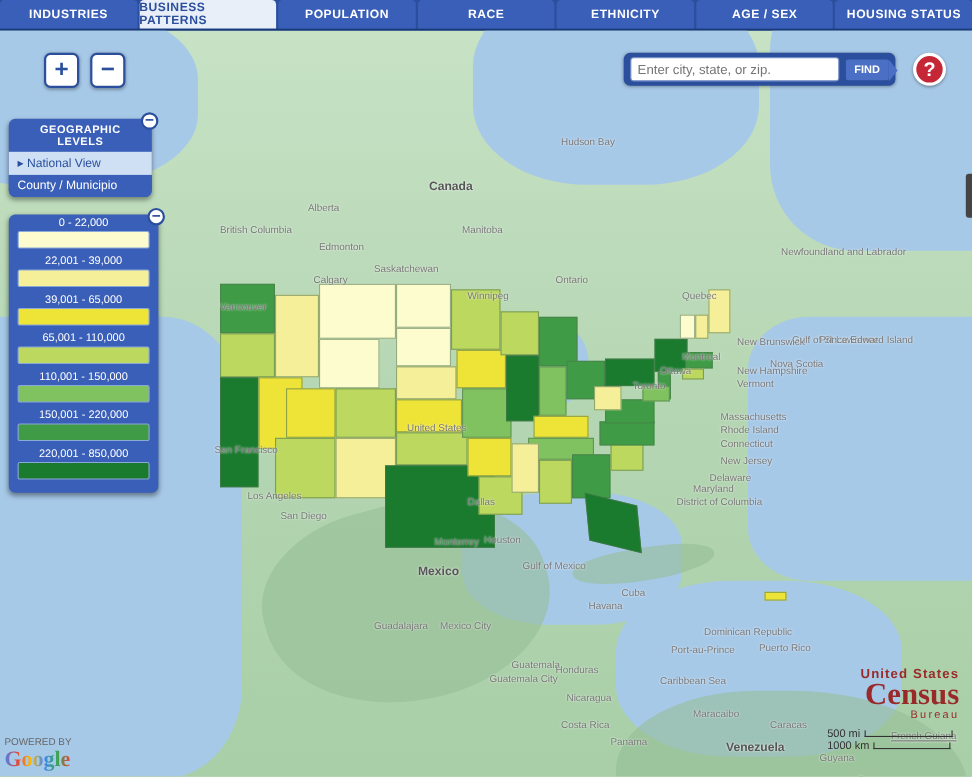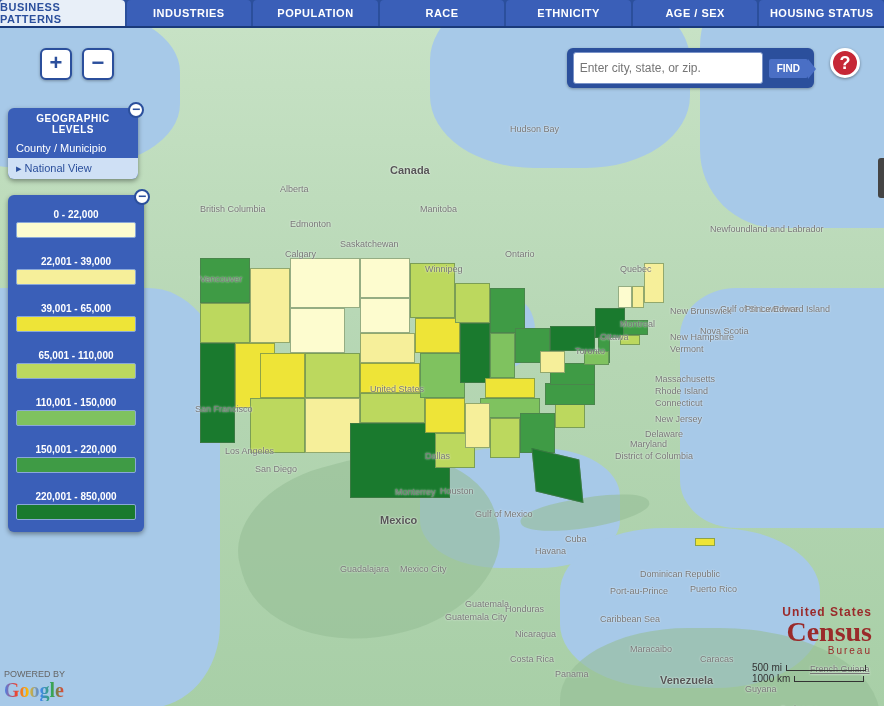--- a/index.html
+++ b/index.html
@@ -78,21 +78,21 @@
     align-items: center;
     background: #2b4f9c;
     border-radius: 6px;
     padding: 4px 6px;
     gap: 6px;
     z-index: 50;
     box-shadow: 0 1px 3px rgba(0,0,0,0.3);
   }
   .searchbar input {
     width: 190px;
-    height: 32px;
+    height: 22px;
     border: 1px solid #7a93c9;
     border-radius: 3px;
     padding: 0 6px;
     font-size: 12px;
     color: #666;
     background:#fff;
   }
   .find-btn {
     background: #4a6fc5;
     color: #fff;
@@ -171,24 +171,23 @@
   }
   .geo-item.selected::before { content:"▸ "; color:#2b4f9c; }
   .geo-panel .geo-item:last-child { border-radius: 0 0 6px 6px; }
 
   .legend-panel { top: 167px; width: 136px; padding-bottom:8px; }
   .legend-row {
     padding: 2px 8px 4px;
     text-align:center;
   }
   .legend-label {
-    color:#fff;font-size:10px;font-weight:bold;
+    color:#fff;font-size:10px;font-weight:normal;
     margin-bottom:2px;
     display:block;
-    margin-top:12px;
   }
   .legend-swatch {
     height:16px;
     border:1px solid #8aa8d8;
     border-radius:2px;
   }
   
   .landmass {
     position:absolute;
     background: rgba(150,190,150,0.6);
@@ -253,22 +252,22 @@
   .census-logo .bureau { font-size:10px; color:#9a2a2a; letter-spacing:2px;}
   .right-edge {
     position:absolute; right:0; top:130px; width:6px; height:40px;
     background:#444; border-radius:3px 0 0 3px; z-index:40; cursor:pointer;
   }
 </style>
 </head>
 <body>
 
 <div class="tabbar">
+  <div class="tab">INDUSTRIES</div>
   <div class="tab active">BUSINESS PATTERNS</div>
-  <div class="tab">INDUSTRIES</div>
   <div class="tab">POPULATION</div>
   <div class="tab">RACE</div>
   <div class="tab">ETHNICITY</div>
   <div class="tab">AGE / SEX</div>
   <div class="tab">HOUSING STATUS</div>
 </div>
 
 <div class="map-area">
 
   <div class="water" style="left:430px;top:-40px;width:260px;height:180px;"></div>
@@ -403,22 +402,22 @@
 
   <div class="searchbar">
     <input type="text" placeholder="Enter city, state, or zip." style="">
     <div class="find-btn">FIND</div>
   </div>
   <div class="help-btn">?</div>
 
   <div class="panel geo-panel">
     <div class="collapse-dot">−</div>
     <div class="panel-header">GEOGRAPHIC LEVELS</div>
+    <div class="geo-item selected">National View</div>
     <div class="geo-item">County / Municipio</div>
-    <div class="geo-item selected">National View</div>
   </div>
 
   <div class="panel legend-panel">
     <div class="collapse-dot">−</div>
     <div class="legend-row">
         <span class="legend-label">0 - 22,000</span>
         <div class="legend-swatch" style="background:#fdfccf"></div>
       </div>
     <div class="legend-row">
         <span class="legend-label">22,001 - 39,000</span>

